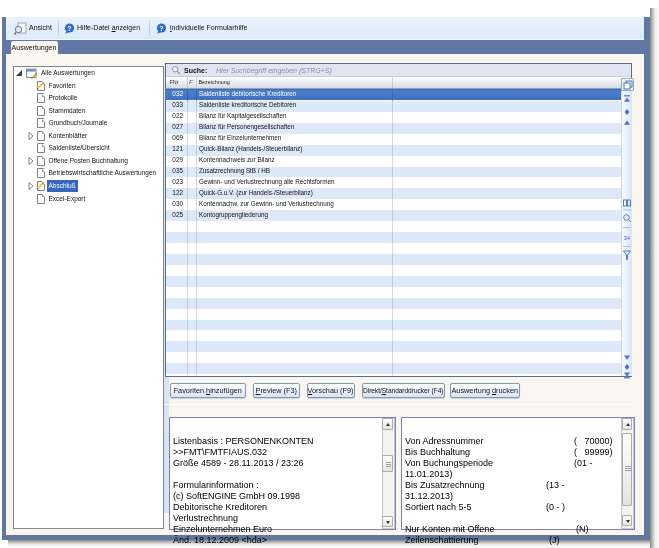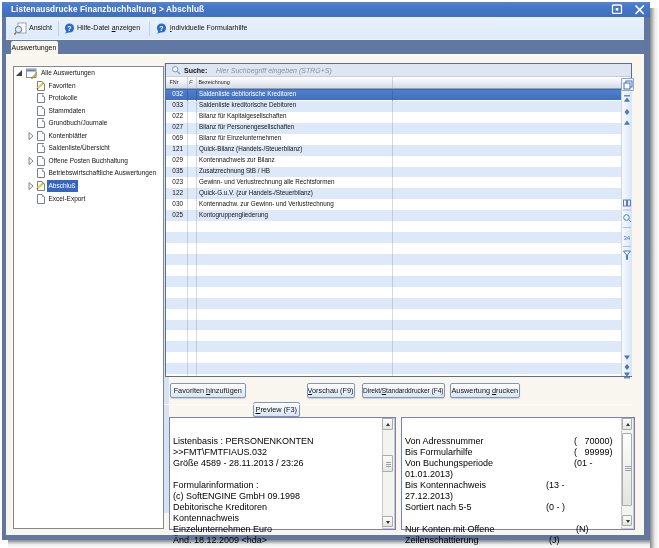--- a/index.html
+++ b/index.html
@@ -49,21 +49,20 @@
 .sb{position:absolute;width:13px;background:#f3f3ef;border:1px solid #c6c8cc;}
 .sbbox{position:absolute;left:0.5px;width:10.5px;height:11.5px;background:linear-gradient(#fdfdfc,#e4e4df);border:1px solid #aaacb2;border-radius:1px;}
 .arr{position:absolute;left:3px;width:0;height:0;border-left:2.6px solid transparent;border-right:2.6px solid transparent;}
 .arrup{top:4px;border-bottom:3.5px solid #333;}
 .arrdn{top:4px;border-top:3.5px solid #333;}
 .grip{position:absolute;left:2.5px;width:5.5px;height:1px;background:#9aa0a8;box-shadow:0 2px 0 #9aa0a8,0 -2px 0 #9aa0a8;}
 </style></head><body>
 <div id="page">
 
   <div class="abs" id="inner"></div>
-  <div class="abs" id="titlebar">Listenausdrucke Finanzbuchhaltung &gt; Abschluß</div>
   <div class="abs" id="bL"></div>
     <div class="abs" id="bR"></div>
     <div class="abs" id="bB"></div>
   <div class="abs" id="shR"></div>
     <div class="abs" id="shB"></div>
 
   <svg class="abs" style="left:610px;top:4px" width="40" height="11" viewBox="0 0 40 11">
     <rect x="2.5" y="1" width="9" height="8.4" fill="none" stroke="#fff" stroke-width="1.3" rx="1"></rect>
     <rect x="5.7" y="4" width="2.6" height="2.6" fill="#fff"></rect>
     <path d="M25.5 1.5 L33.8 10 M33.8 1.5 L25.5 10" stroke="#fff" stroke-width="1.7"></path>
@@ -219,49 +218,49 @@
     </g>
     <g stroke="#9eb4d2" stroke-width="0.8">
       <line x1="1" y1="117" x2="9" y2="117"></line>
       <line x1="1" y1="134.5" x2="9" y2="134.5"></line>
       <line x1="1" y1="153.5" x2="9" y2="153.5"></line>
     </g>
     <text x="1.5" y="147" font-size="6" fill="#4371b5" font-family="Liberation Sans">34</text>
   </svg>
 
   <div class="btn" style="left:169.5px;width:76.5px;">Favoriten <u>h</u>inzufügen</div>
-  <div class="btn" style="left:253px;width:46.5px;margin-top:19px;"><u>P</u>review (F3)</div>
+  <div class="btn" style="left:253px;width:46.5px;"><u>P</u>review (F3)</div>
   <div class="btn" style="left:306.5px;width:48px;"><u>V</u>orschau (F9)</div>
   <div class="btn" style="left:361.5px;width:83.5px;font-size:6.6px;letter-spacing:-0.05px;">Direkt/<u>S</u>tandarddrucker (F4)</div>
   <div class="btn" style="left:449.5px;width:70.5px;">Auswertung <u>d</u>rucken</div>
   <div class="abs" id="sepline"></div>
 
   <div class="panel" style="left:169px;width:227px;"></div>
   <div class="panel" style="left:401px;width:234px;"></div>
   <div id="paneltexts">
       <div class="pl" style="left:173px;top:419.5px">Listenbasis : PERSONENKONTEN</div>
       <div class="pl" style="left:405px;top:419.5px">Von Adressnummer</div>
       <div class="pl" style="left:574px;top:419.5px">(&nbsp;&nbsp;&nbsp;70000)</div>
       <div class="pl" style="left:173px;top:430.5px">&gt;&gt;FMT\FMTFIAUS.032</div>
-      <div class="pl" style="left:405px;top:430.5px">Bis Formularhilfe</div>
+      <div class="pl" style="left:405px;top:430.5px">Bis Buchhaltung</div>
       <div class="pl" style="left:574px;top:430.5px">(&nbsp;&nbsp;&nbsp;99999)</div>
       <div class="pl" style="left:173px;top:441.5px">Größe 4589 - 28.11.2013 / 23:26</div>
       <div class="pl" style="left:405px;top:441.5px">Von Buchungsperiode</div>
       <div class="pl" style="left:574px;top:441.5px">(01&nbsp;-</div>
       <div class="pl" style="left:173px;top:452.5px"></div>
-      <div class="pl" style="left:405px;top:452.5px">01.01.2013)</div>
+      <div class="pl" style="left:405px;top:452.5px">11.01.2013)</div>
       <div class="pl" style="left:173px;top:463.5px">Formularinformation :</div>
-      <div class="pl" style="left:405px;top:463.5px">Bis Kontennachweis</div>
+      <div class="pl" style="left:405px;top:463.5px">Bis Zusatzrechnung</div>
       <div class="pl" style="left:546px;top:463.5px">(13&nbsp;-</div>
       <div class="pl" style="left:173px;top:474.5px">(c) SoftENGINE GmbH 09.1998</div>
-      <div class="pl" style="left:405px;top:474.5px">27.12.2013)</div>
+      <div class="pl" style="left:405px;top:474.5px">31.12.2013)</div>
       <div class="pl" style="left:173px;top:485.5px">Debitorische Kreditoren</div>
       <div class="pl" style="left:405px;top:485.5px">Sortiert nach 5-5</div>
       <div class="pl" style="left:546px;top:485.5px">(0&nbsp;-&nbsp;)</div>
-      <div class="pl" style="left:173px;top:496.5px">Kontennachweis</div>
+      <div class="pl" style="left:173px;top:496.5px">Verlustrechnung</div>
       <div class="pl" style="left:405px;top:496.5px"></div>
       <div class="pl" style="left:173px;top:507.5px">Einzelunternehmen Euro</div>
       <div class="pl" style="left:405px;top:507.5px">Nur Konten mit Offene</div>
       <div class="pl" style="left:576px;top:507.5px">(N)</div>
       <div class="pl" style="left:173px;top:518.5px">Änd. 18.12.2009 &lt;hda&gt;</div>
       <div class="pl" style="left:405px;top:518.5px">Zeilenschattierung</div>
       <div class="pl" style="left:549px;top:518.5px">(J)</div>
     </div>
 
   <div class="sb" style="left:381.5px;top:417.5px;width:13px;height:111.5px;"></div>

